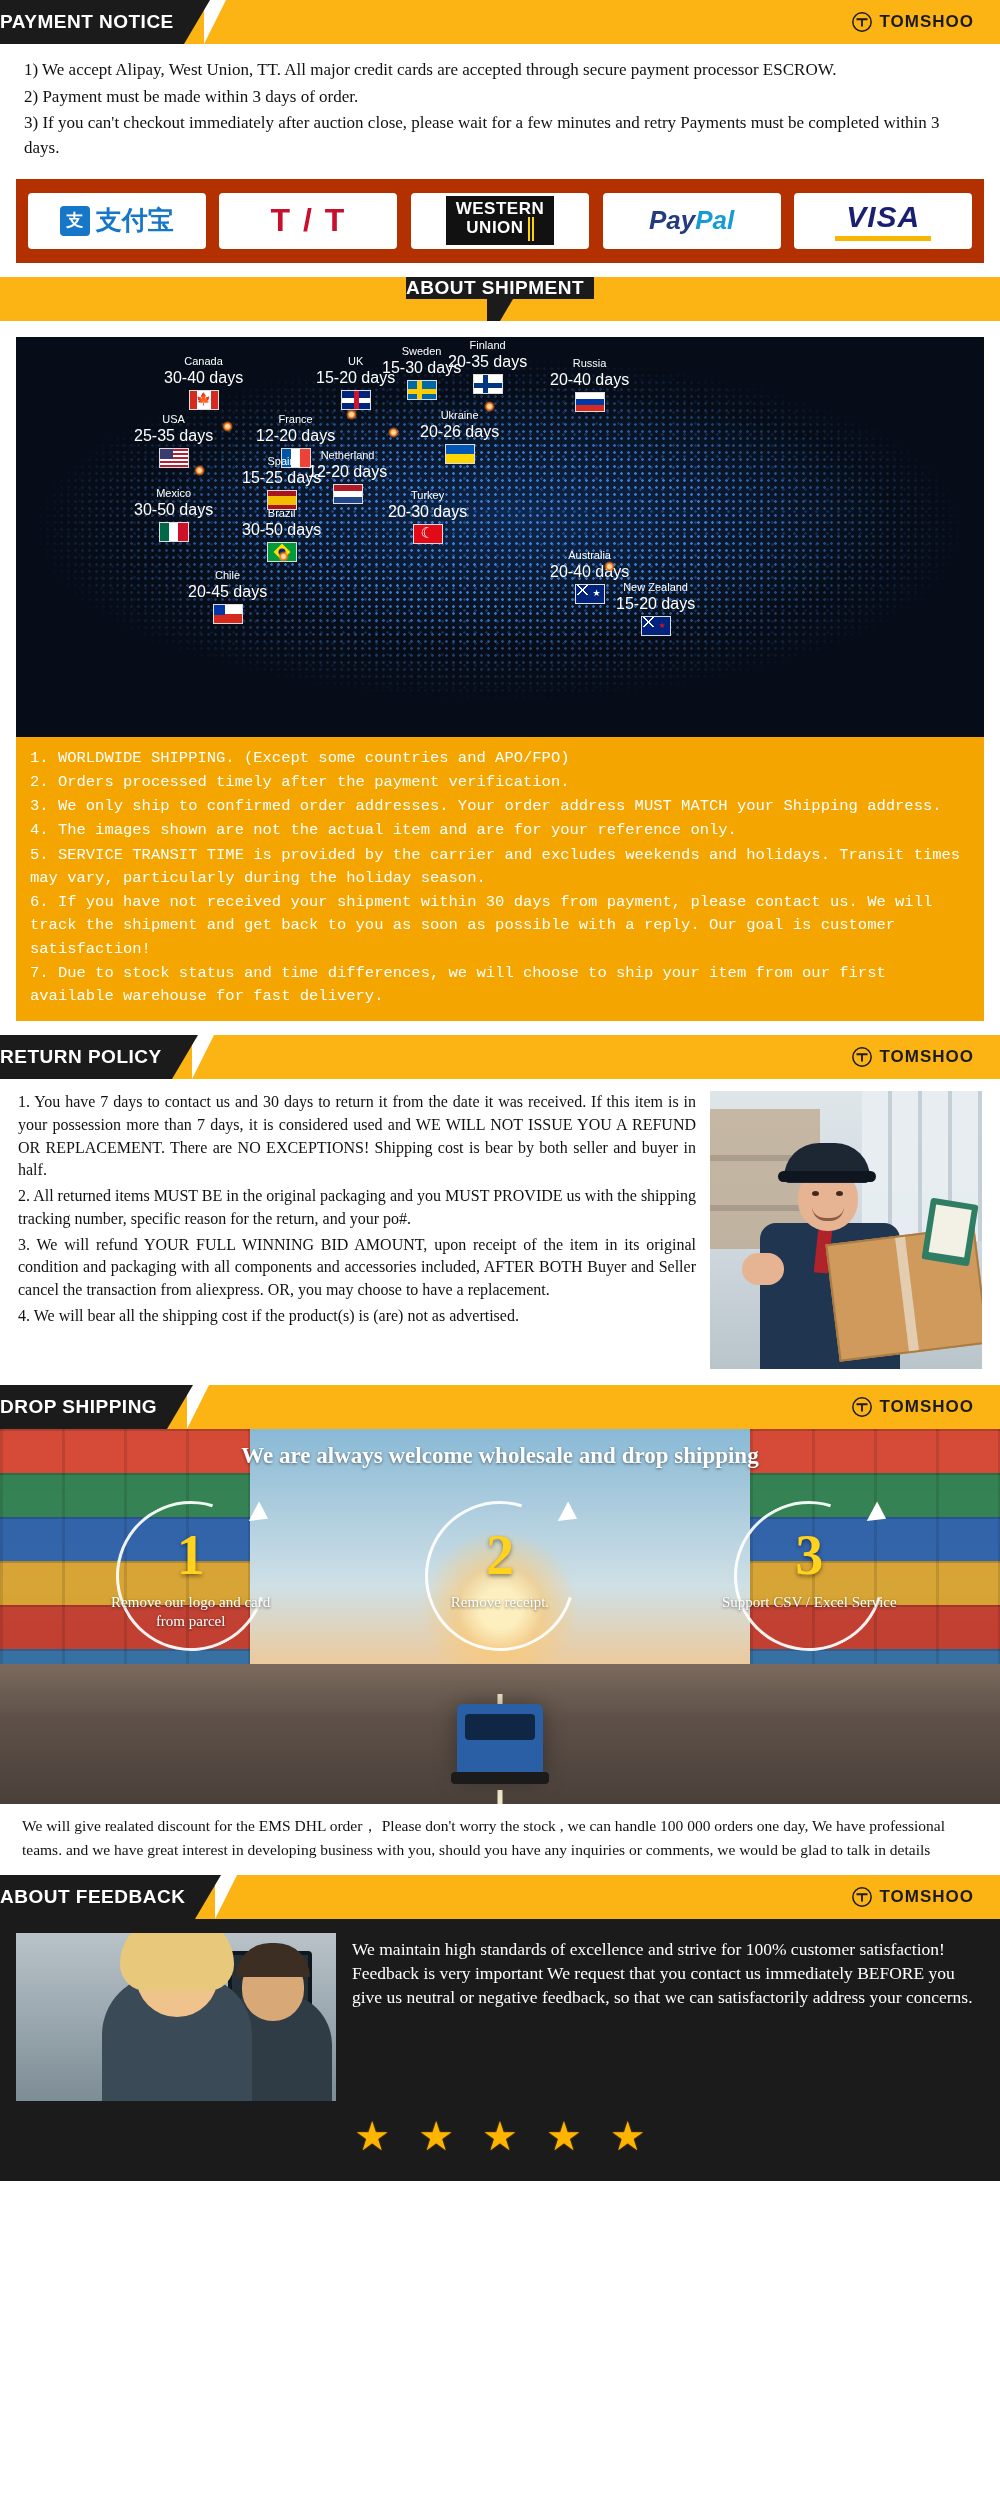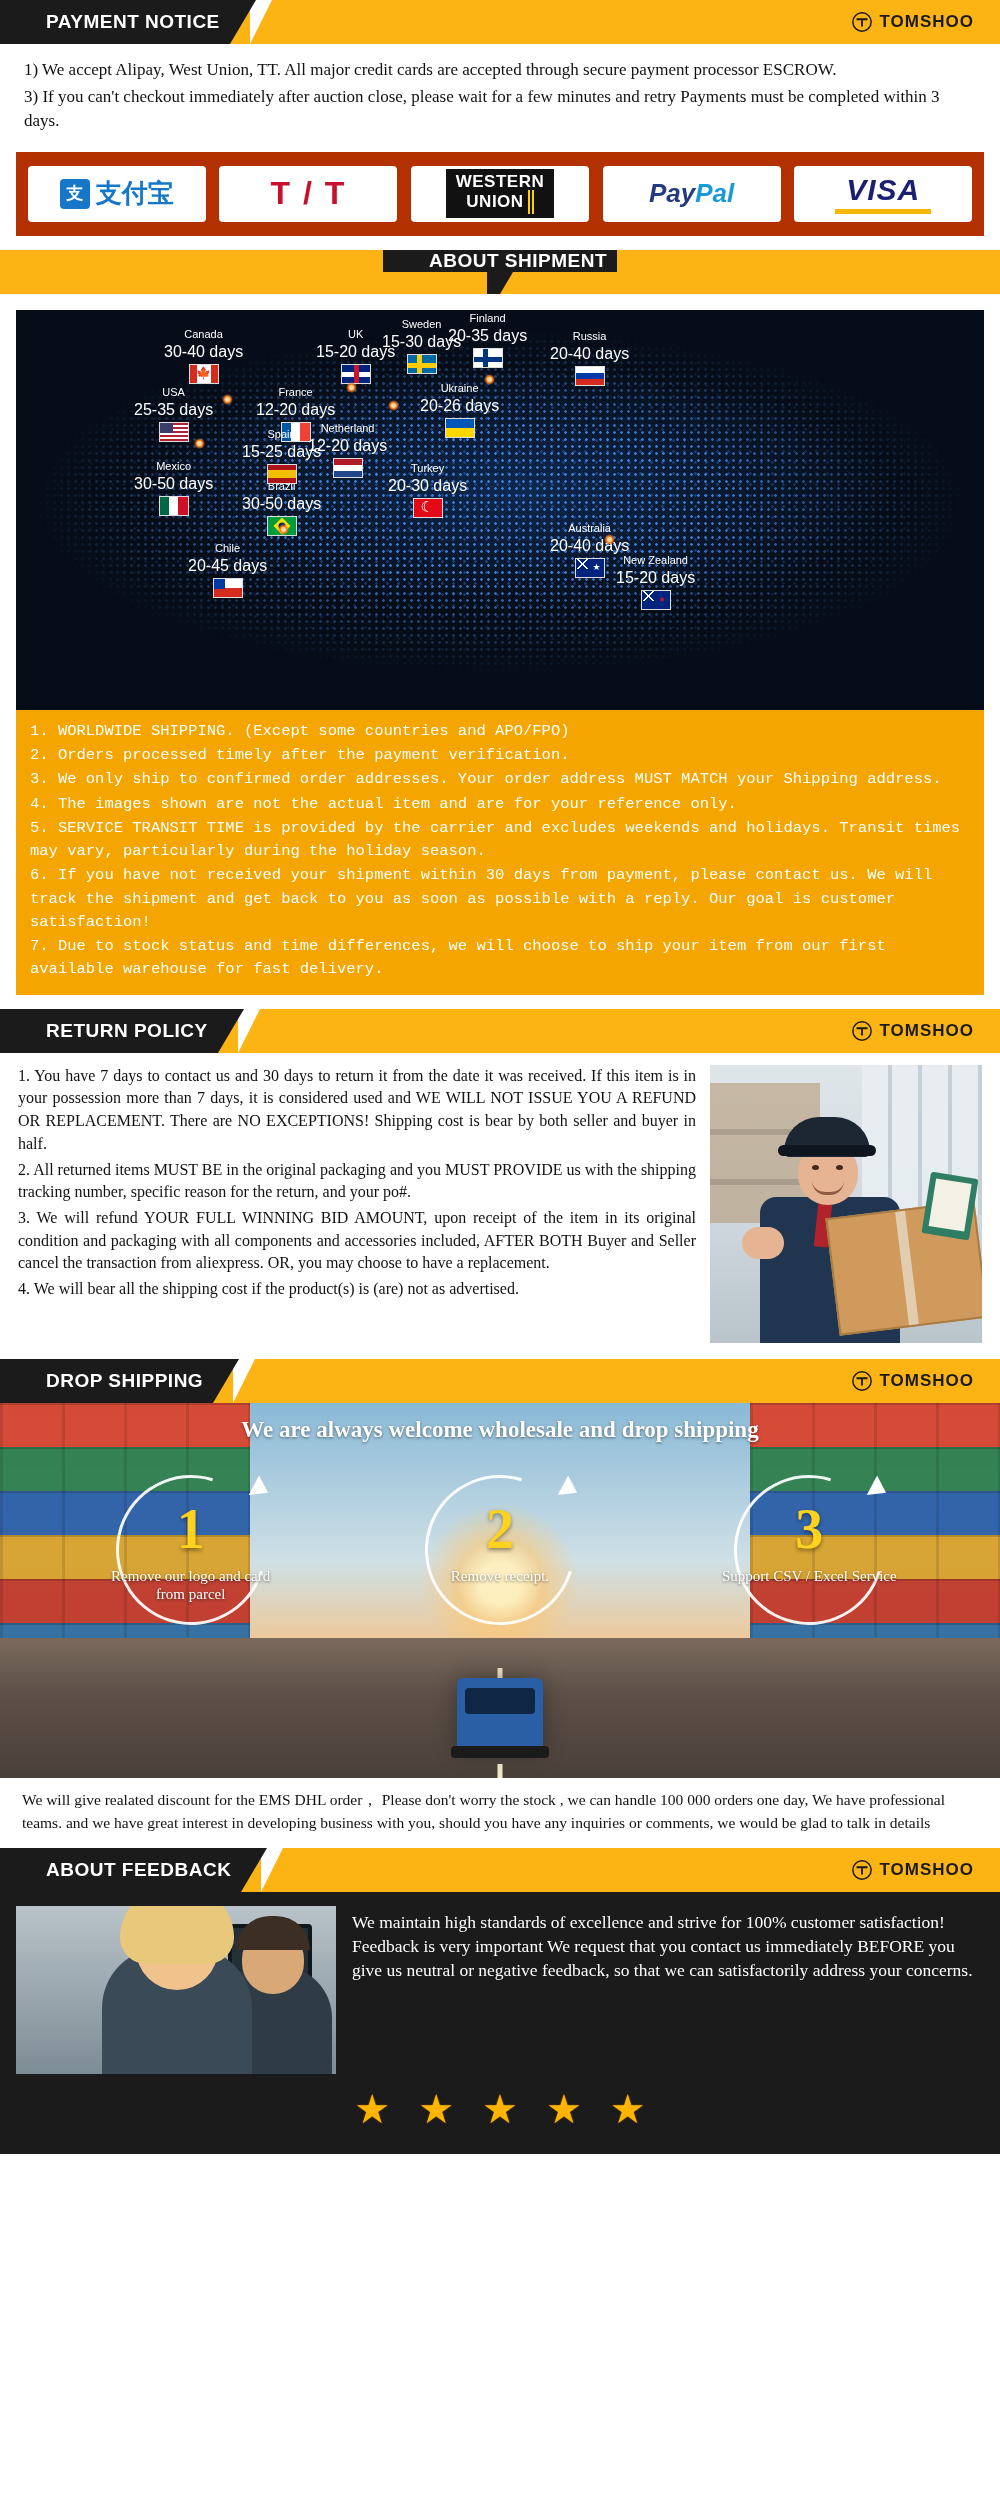--- a/index.html
+++ b/index.html
@@ -19,21 +19,20 @@
     background: #fcb314;
     display: flex;
     align-items: center;
     overflow: hidden;
   }
   .bar .blk {
     background: #1b1b1b;
     height: 44px;
     display: flex;
     align-items: center;
-    padding-left: 46px;
     padding-right: 10px;
     position: relative;
     z-index: 2;
   }
   .bar .blk-title {
     color: #ffffff;
     font-family: "Liberation Sans", sans-serif;
     font-weight: bold;
     font-size: 19px;
     letter-spacing: 0.5px;
@@ -351,20 +350,21 @@
           <circle cx="12" cy="12" r="10" fill="none" stroke="#1b1b1b" stroke-width="1.6"></circle>
           <path d="M6 9h12M12 9v8" stroke="#1b1b1b" stroke-width="2" fill="none"></path>
         </svg>
       </span>
       <span class="brand-text">TOMSHOO</span>
     </div>
   </div>
 
   <div class="payment-body">
     <p>1) We accept Alipay, West Union, TT. All major credit cards are accepted through secure payment processor ESCROW.</p>
+    <p>2) Payment must be made within 3 days of order.</p>
     <p>3) If you can't checkout immediately after auction close, please wait for a few minutes and retry Payments must be completed within 3 days.</p>
   </div>
 
   <div class="pay-logos">
     <div class="paybox">
       <span class="alipay-inner">
         <span class="alipay-mark">支</span>
         <span class="alipay-text">支付宝</span>
       </span>
     </div>

